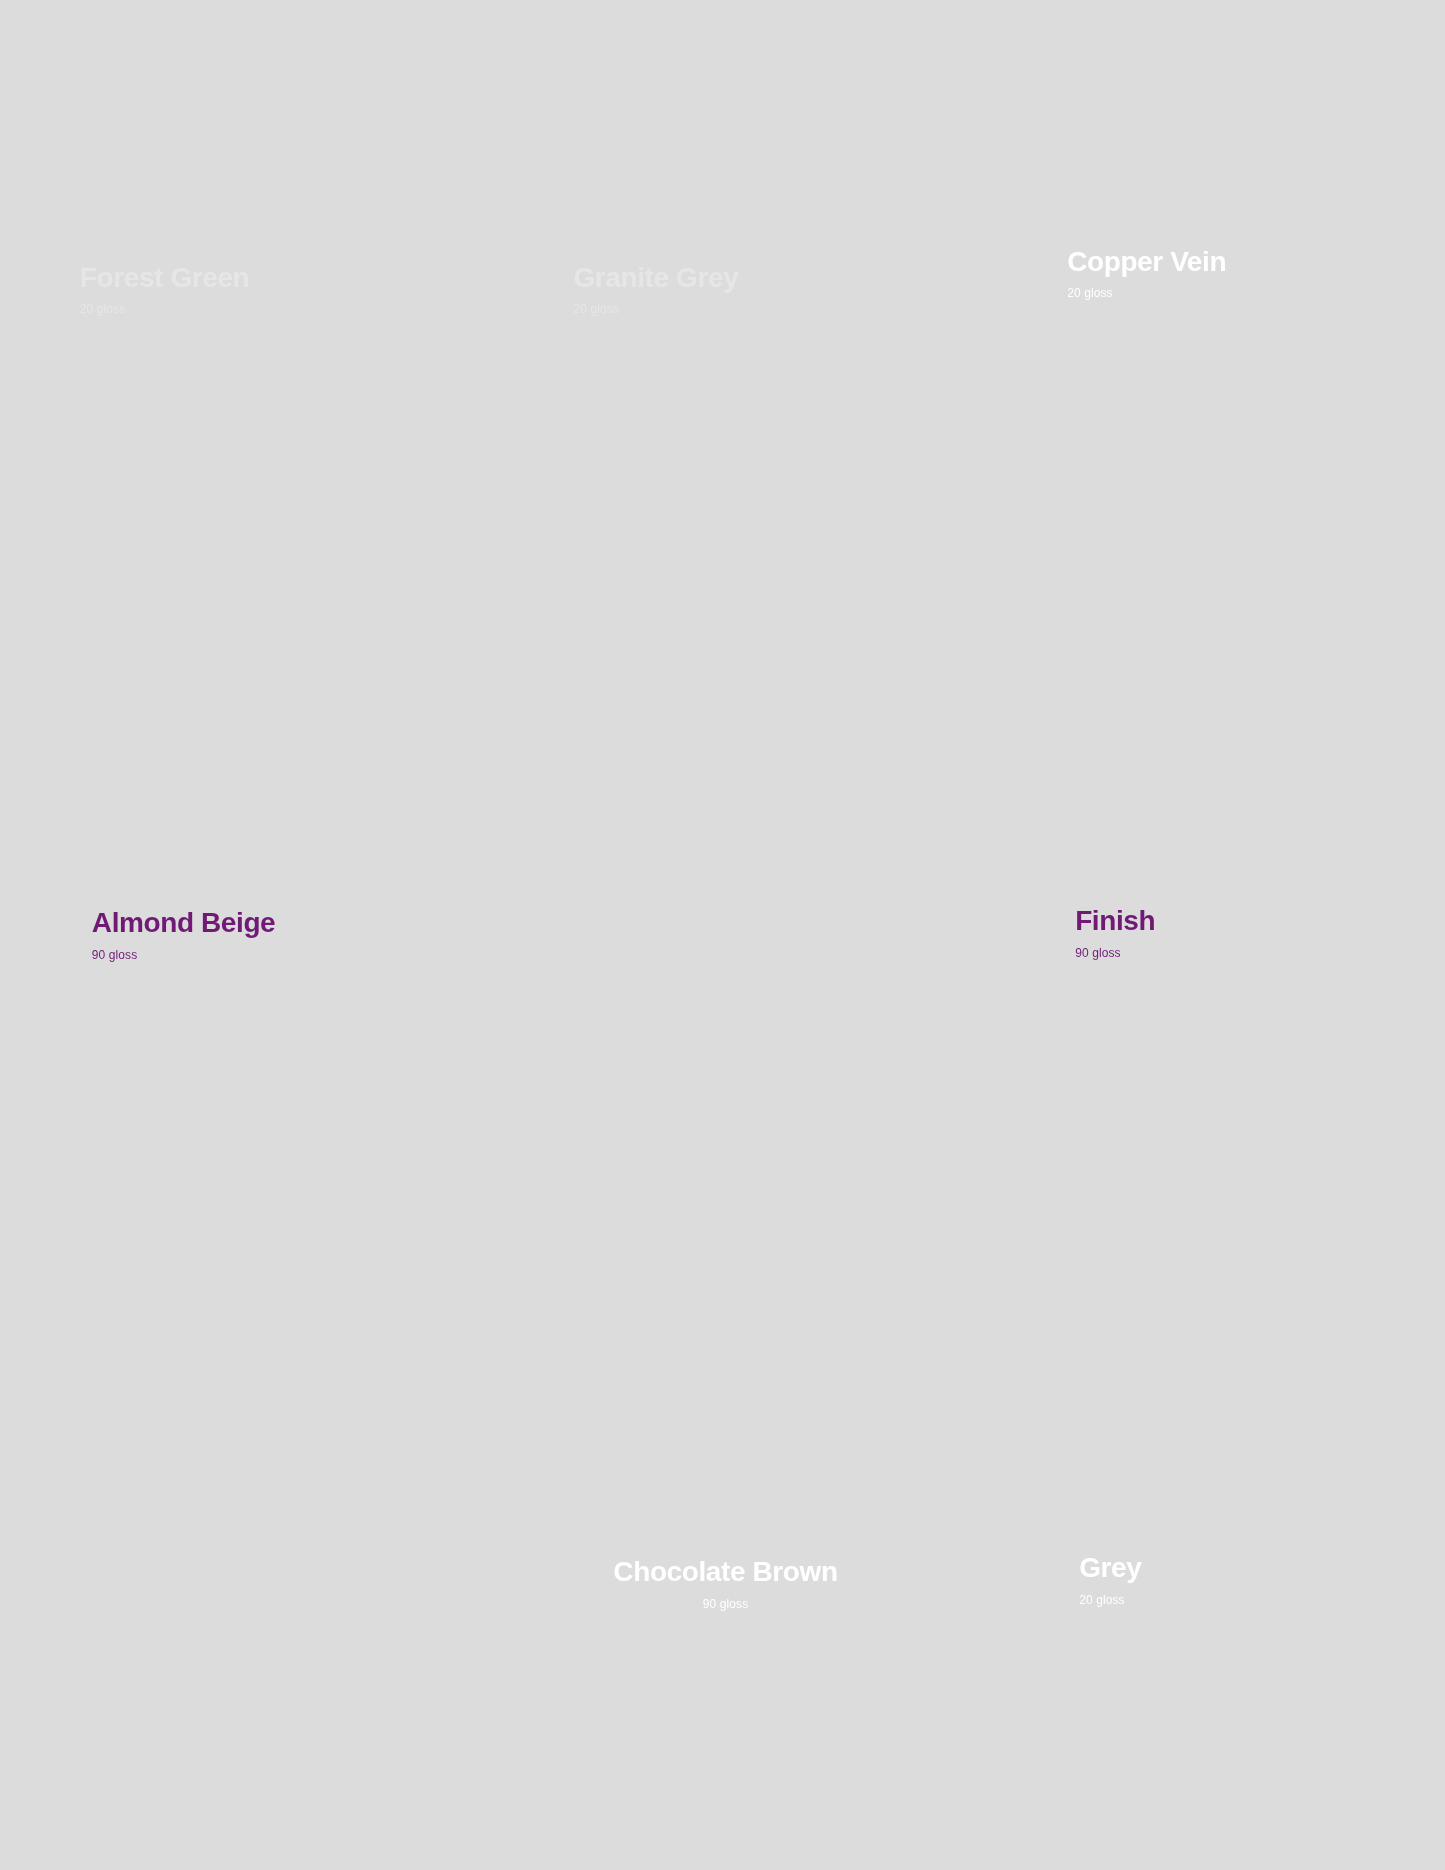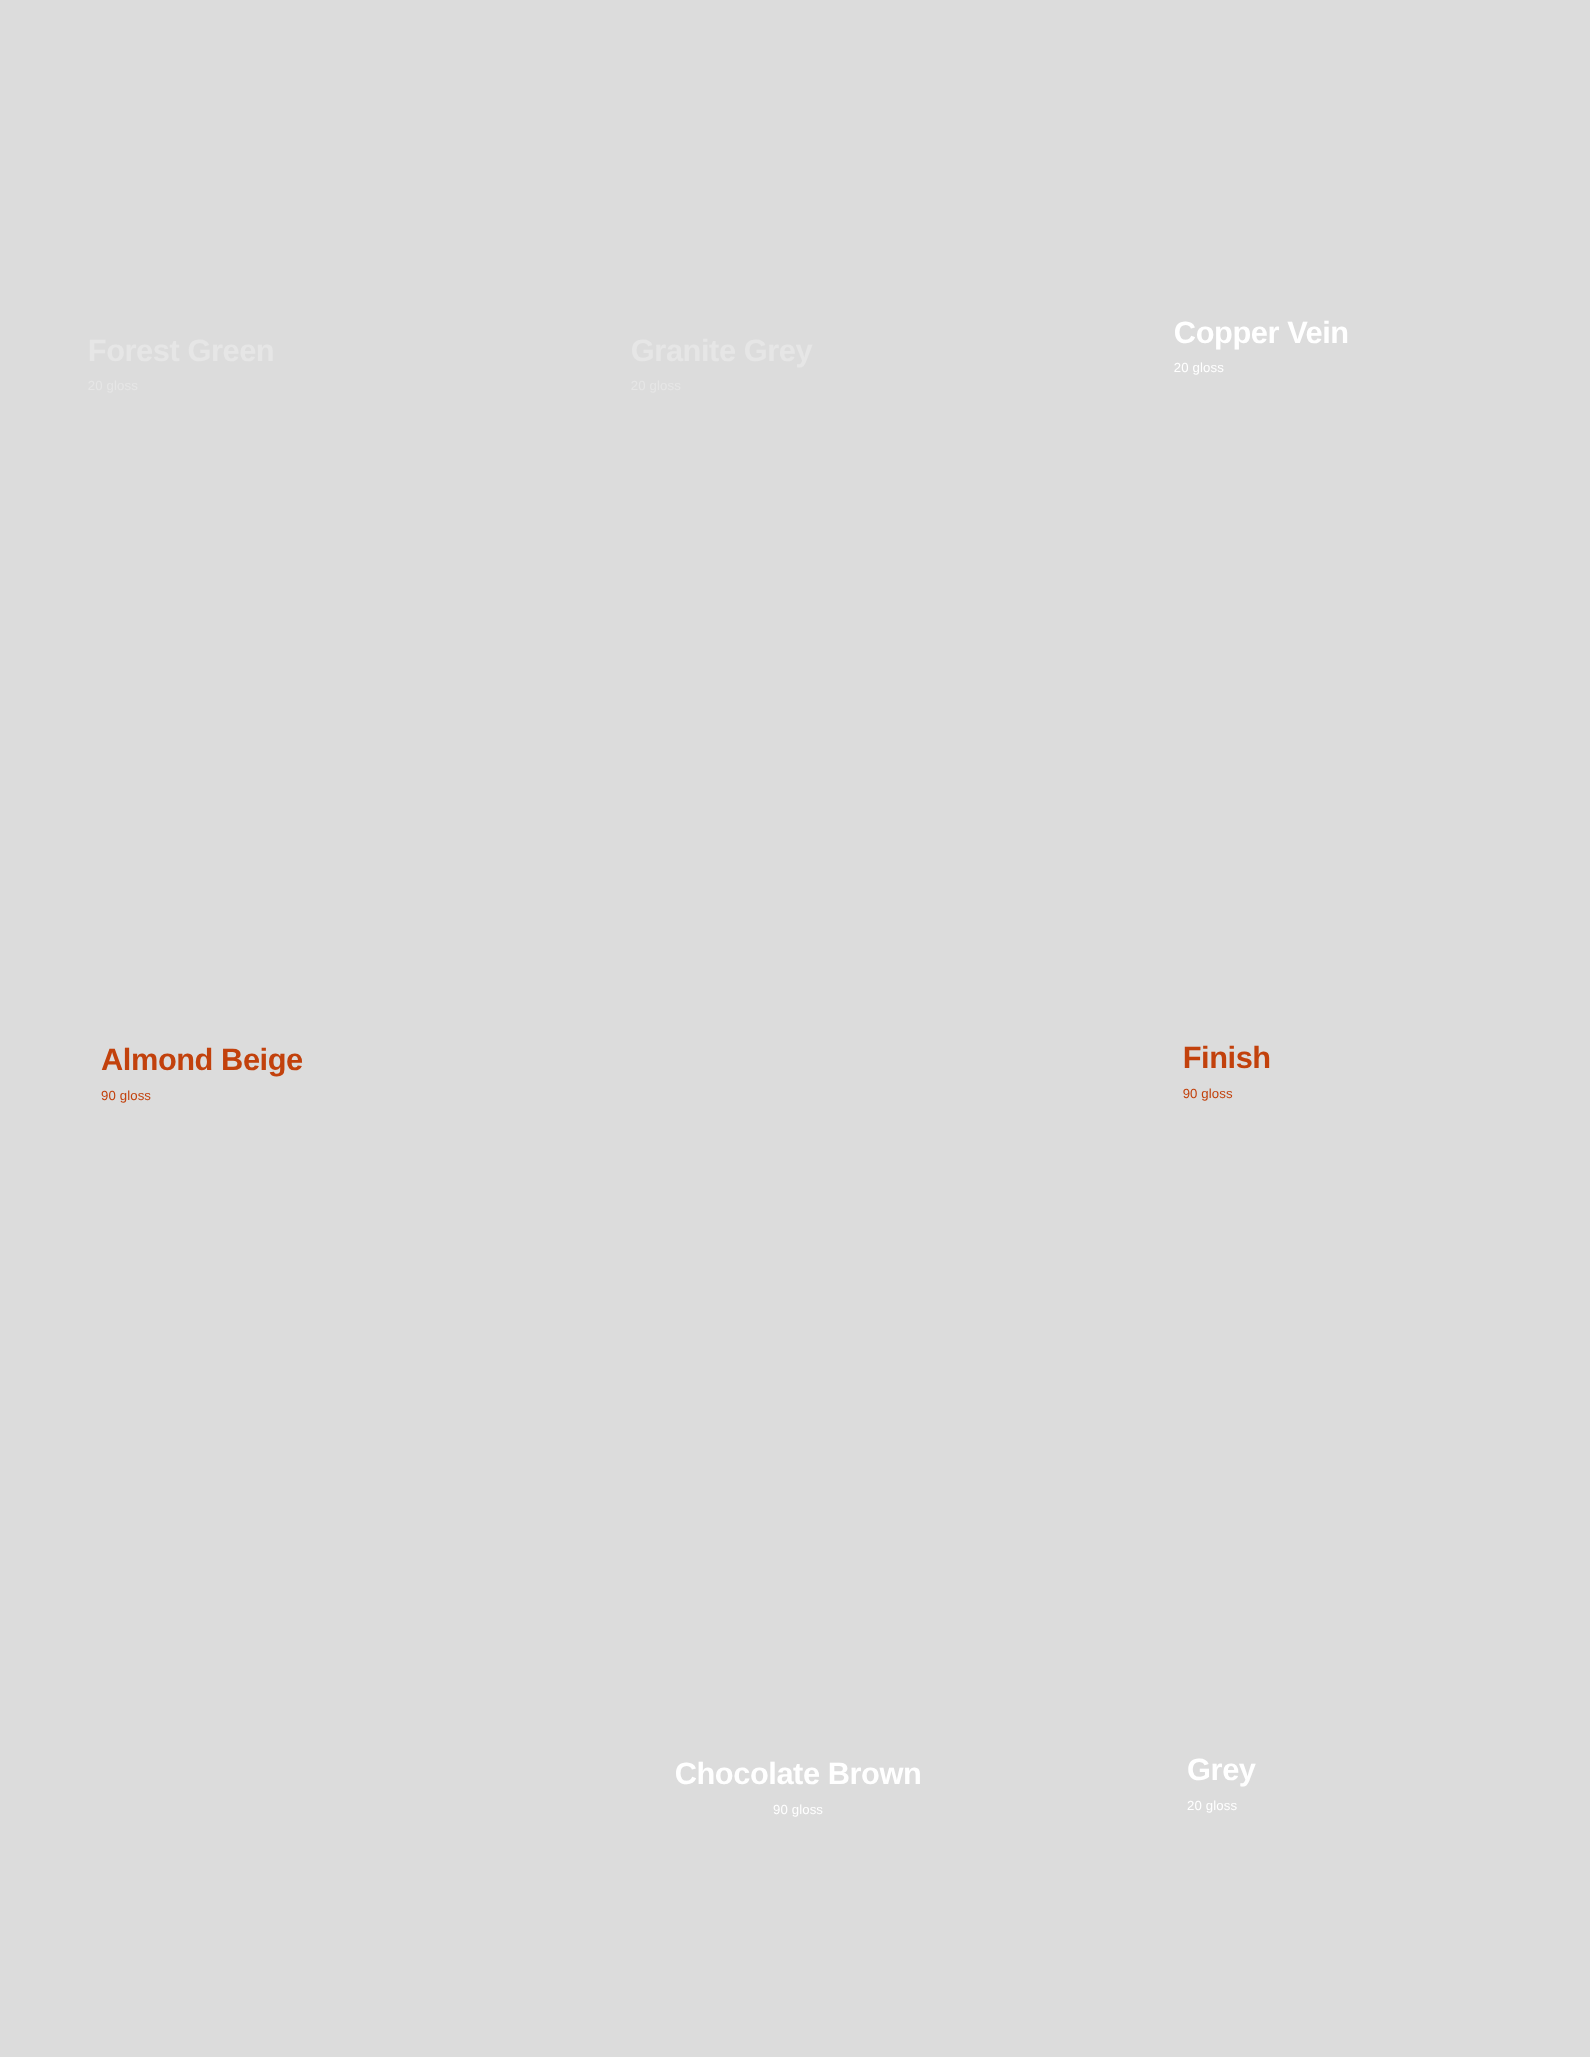--- a/index.html
+++ b/index.html
@@ -42,42 +42,41 @@
   .swatch-label {
     position: absolute;
     left: 50%;
     top: 50%;
     transform: translate(-50%, -50%);
     width: 330px;
     text-align: left;
     padding-left: 22px;
     pointer-events: none;
     z-index: 5;
-    margin-top: 41px;
   }
   .swatch-name {
     font-size: 28px;
     font-weight: 700;
     letter-spacing: -0.4px;
     line-height: 1.1;
     white-space: nowrap;
   }
   .swatch-gloss {
     margin-top: 9px;
     font-size: 12px;
     font-weight: 400;
     letter-spacing: 0.1px;
   }
 
   .txt-light .swatch-name,
   .txt-light .swatch-gloss { color: #e6e6e6; }
   .txt-white .swatch-name,
   .txt-white .swatch-gloss { color: #ffffff; }
   .txt-dark  .swatch-name,
-  .txt-dark  .swatch-gloss { color: #c2410c; }
+  .txt-dark  .swatch-gloss { color: #701a75; }
 
   
   .cell-0 .swatch-label { transform: translate(-50%, -50%) translate(-18px, -22px); }
   .cell-1 .swatch-label { transform: translate(-50%, -50%) translate(-6px, -22px); }
   .cell-2 .swatch-label { transform: translate(-50%, -50%) translate(6px, -38px); }
   .cell-3 .swatch-label { transform: translate(-50%, -50%) translate(-6px, 0px); }
   .cell-4 .swatch-label { transform: translate(-50%, -50%) translate(4px, -2px); }
   .cell-5 .swatch-label { transform: translate(-50%, -50%) translate(14px, -2px); }
   .cell-6 .swatch-label { transform: translate(-50%, -50%) translate(-4px, 26px); }
   .cell-7 .swatch-label { transform: translate(-50%, -50%) translate(-8px, 26px); text-align: center; }

